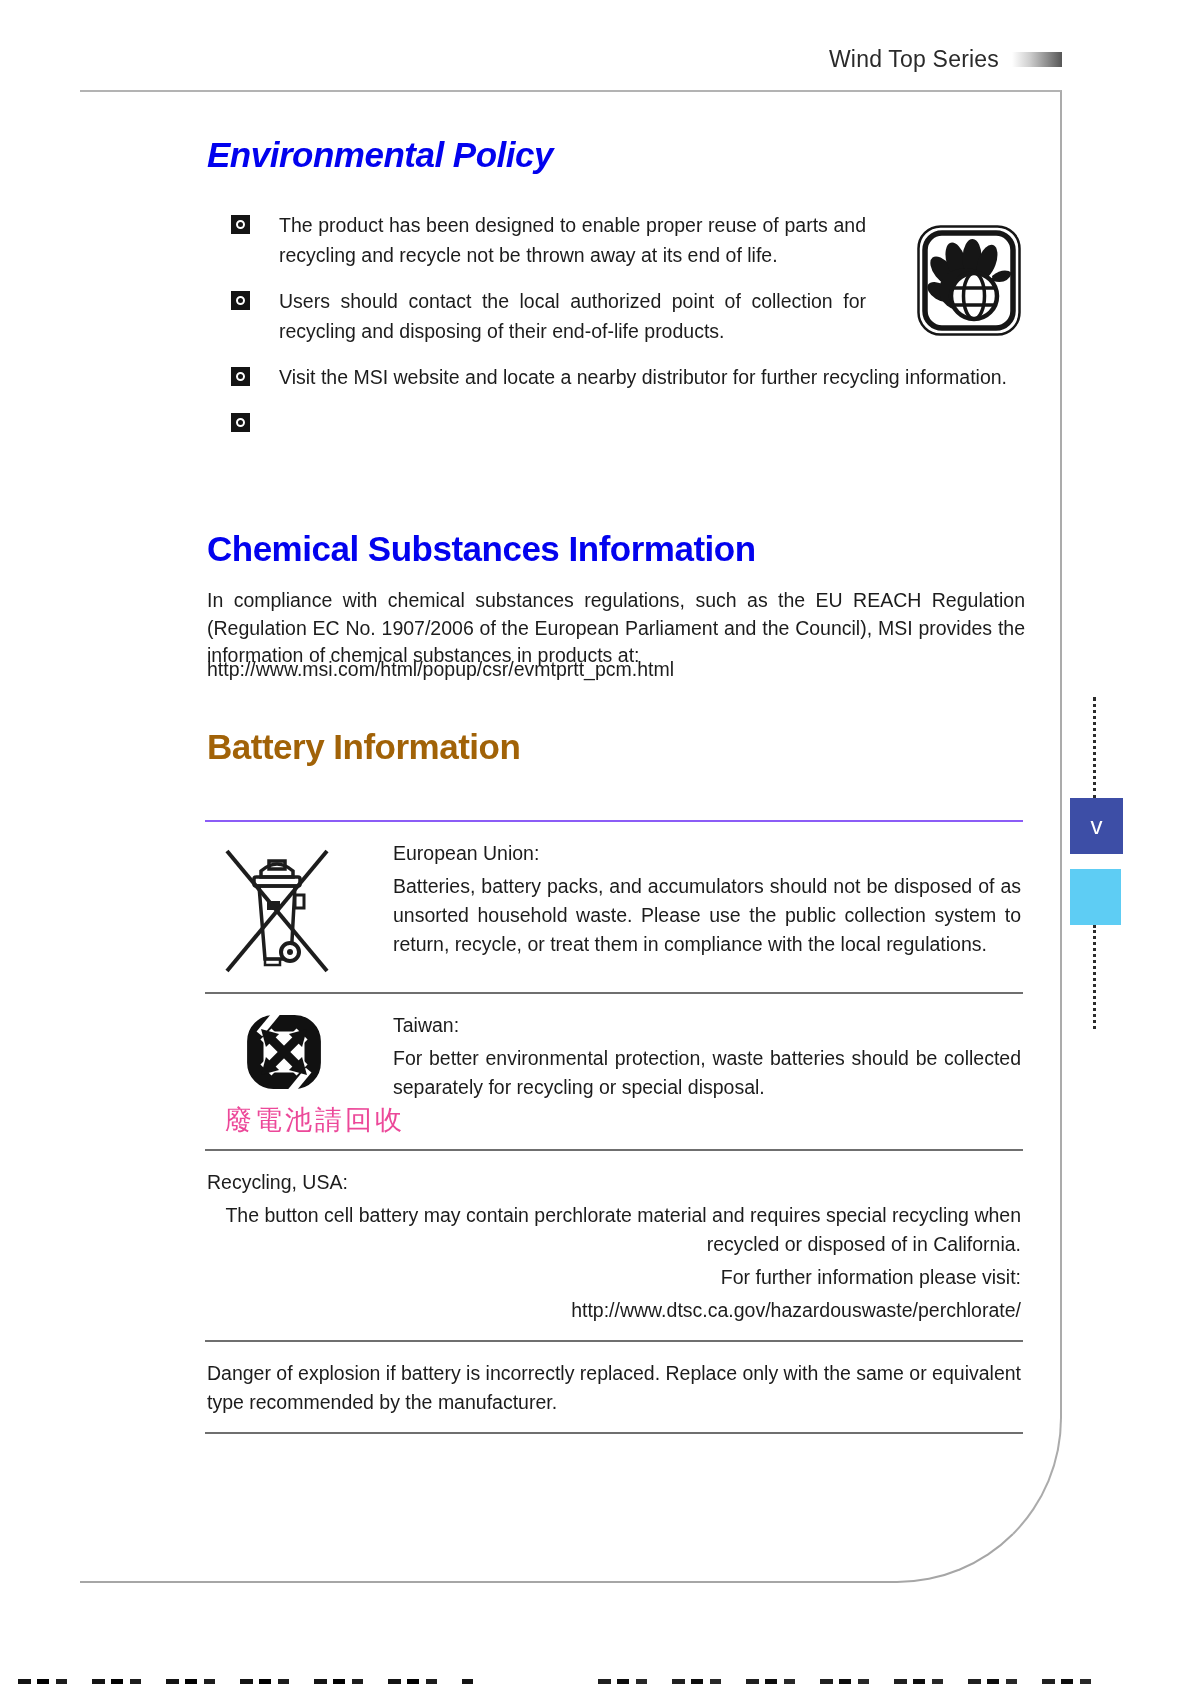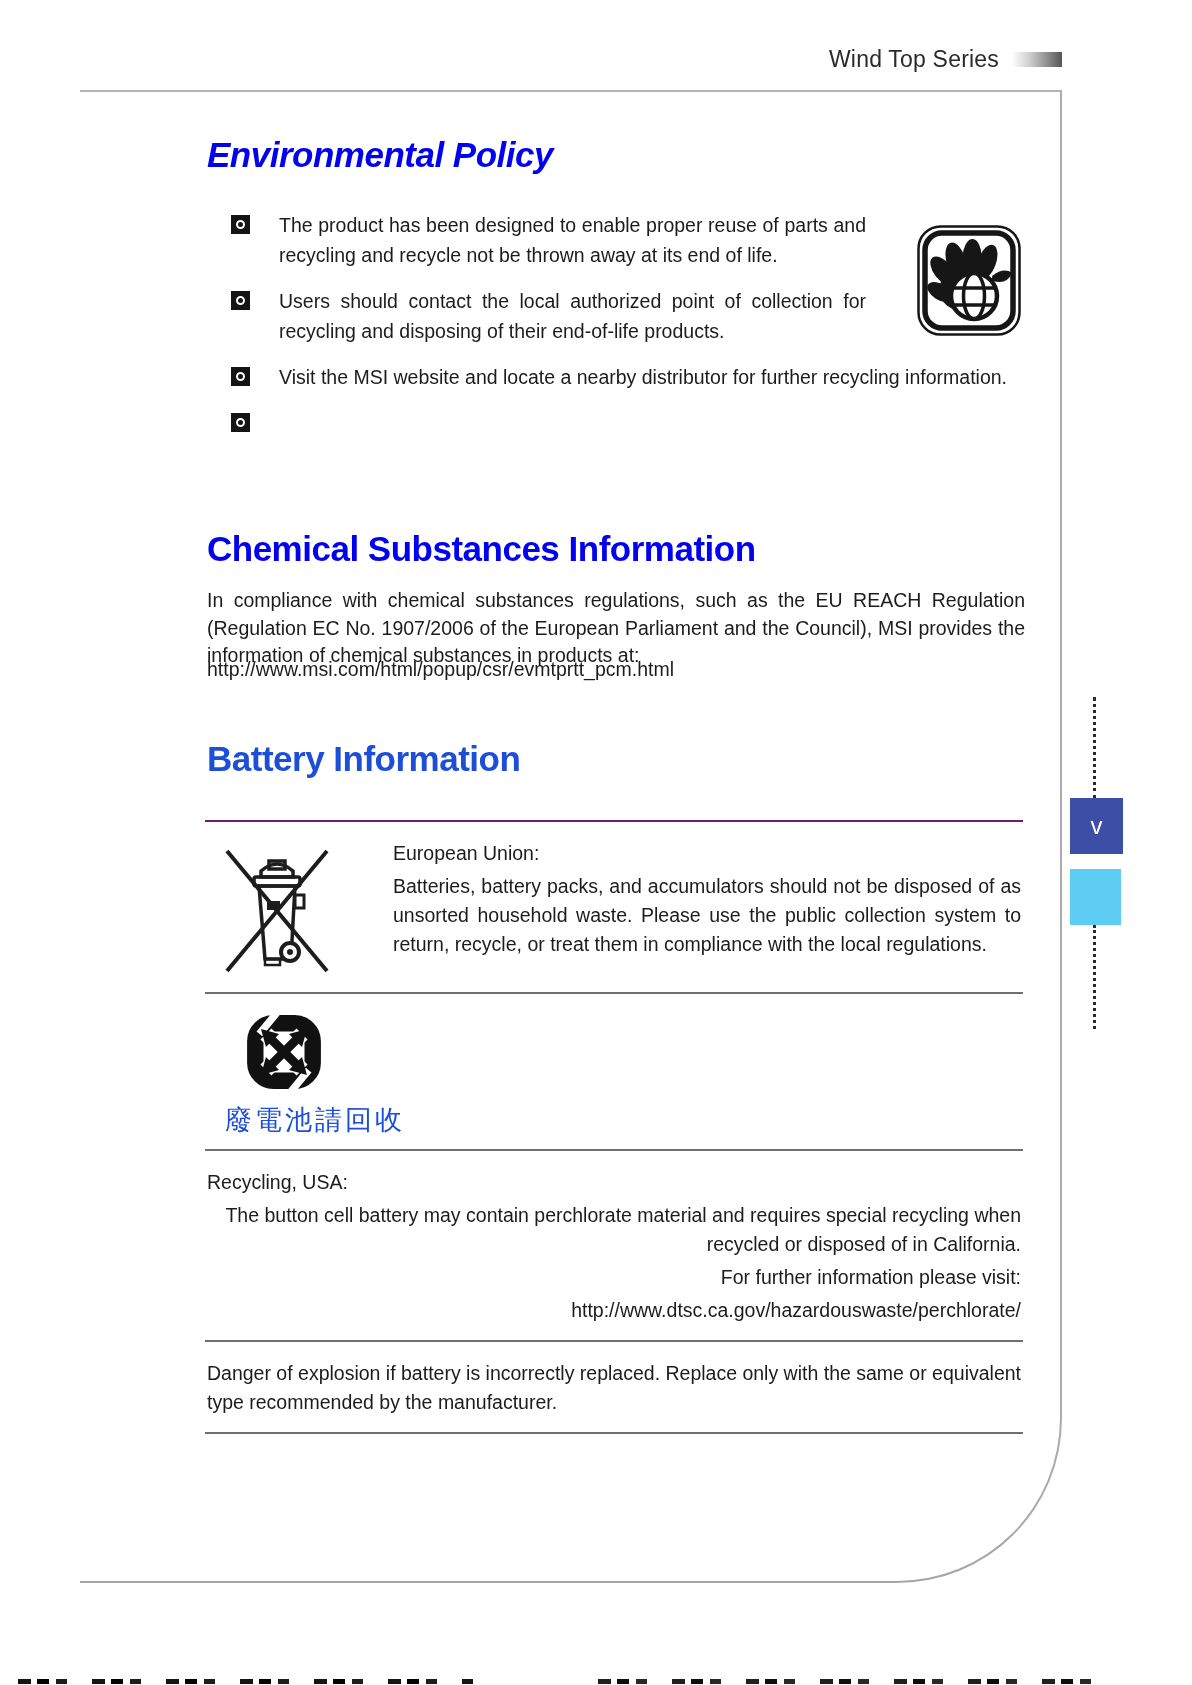--- a/index.html
+++ b/index.html
@@ -48,28 +48,28 @@
   .bullet-ring { width:9px; height:9px; border:2.5px solid #fff; border-radius:50%; }
 
   
   .chem-body { position:absolute; left:207px; top:587px; width:818px;
                font-size:19.5px; line-height:27.5px; text-align:justify; }
   .chem-url  { position:absolute; left:207px; top:656px; width:818px;
                font-size:19.5px; line-height:27.5px; }
 
   
   .batt-table { position:absolute; left:205px; top:820px; width:818px;
-                border-top:2px solid #701a75; font-size:19.5px; line-height:29px; }
+                border-top:2px solid #8b5cf6; font-size:19.5px; line-height:29px; }
   .batt-row { border-bottom:2px solid #6f6f6f; display:flex; padding:17px 2px 15px 2px; }
   .icon-cell { width:186px; flex:none; padding-left:14px; }
   .text-cell { flex:1; }
   .row-head { margin-bottom:4px; }
   .row-body { text-align:justify; }
   .tw-caption { font-family:"DejaVu Serif","Liberation Serif",serif;
-                font-size:27px; letter-spacing:3px; color:#1d4ed8; margin:12px 0 0 -18px;
+                font-size:27px; letter-spacing:3px; color:#ec4899; margin:12px 0 0 -18px;
                 white-space:nowrap; }
   .plain-row { display:block; }
   .ca-line { margin-top:4px;text-align:right; }
 
   
   .edge-sliver { position:absolute; top:1679px; height:5px;
     background:repeating-linear-gradient(90deg,#141414 0 13px,transparent 13px 19px,
                #000 19px 31px,transparent 31px 38px,#1d1d1d 38px 49px,transparent 49px 74px); }
   .sliver-a { left:18px; width:455px; }
   .sliver-b { left:598px; width:515px; opacity:.95; }
@@ -140,21 +140,21 @@
     <span class="bullet-icon">
         <span class="bullet-ring"></span>
       </span>
   </p>
 </div>
 
 <h1 class="sec h-chem" style="color:#0202ee;">Chemical Substances Information</h1>
 <p class="chem-body">In compliance with chemical substances regulations, such as the EU REACH Regulation (Regulation EC No. 1907/2006 of the European Parliament and the Council), MSI provides the information of chemical substances in products at:</p>
 <p class="chem-url">http://www.msi.com/html/popup/csr/evmtprtt_pcm.html</p>
 
-<h1 class="sec h-batt" style="color:#1d4ed8;margin-top:12px;">Battery Information</h1>
+<h1 class="sec h-batt" style="color:#a16207;">Battery Information</h1>
 
 <div class="batt-table">
 
   <div class="batt-row">
     <div class="icon-cell">
       <span>
         <svg width="112" height="138" viewBox="0 0 112 138">
           <path d="M40,32 q16,-14 32,0 l0,6 -32,0 z" fill="none" stroke="#1d1d1d" stroke-width="3.5"></path>
           <rect x="48" y="22" width="16" height="8" fill="none" stroke="#1d1d1d" stroke-width="3.5"></rect>
           <rect x="33" y="38" width="46" height="9" rx="2" fill="none" stroke="#1d1d1d" stroke-width="3.5"></rect>
@@ -187,20 +187,24 @@
           <line x1="34" y1="34" x2="66" y2="66" stroke="#111" stroke-width="11"></line>
           <line x1="66" y1="34" x2="34" y2="66" stroke="#111" stroke-width="11"></line>
           <polygon points="22,22 44,28 28,44" fill="#111"></polygon>
           <polygon points="78,22 72,44 56,28" fill="#111"></polygon>
           <polygon points="22,78 28,56 44,72" fill="#111"></polygon>
           <polygon points="78,78 56,72 72,56" fill="#111"></polygon>
         </svg>
       </span>
       <div class="tw-caption">廢電池請回收</div>
     </div>
+    <div class="text-cell">
+      <div class="row-head">Taiwan:</div>
+      <div class="row-body">For better environmental protection, waste batteries should be collected separately for recycling or special disposal.</div>
+    </div>
   </div>
 
   <div class="batt-row plain-row">
     <div class="row-head">Recycling, USA:</div>
     <div class="row-body ca-line">The button cell battery may contain perchlorate material and requires special recycling when recycled or disposed of in California.</div>
     <div class="ca-line">For further information please visit:</div>
     <div class="ca-line">http://www.dtsc.ca.gov/hazardouswaste/perchlorate/</div>
   </div>
 
   <div class="batt-row plain-row">

